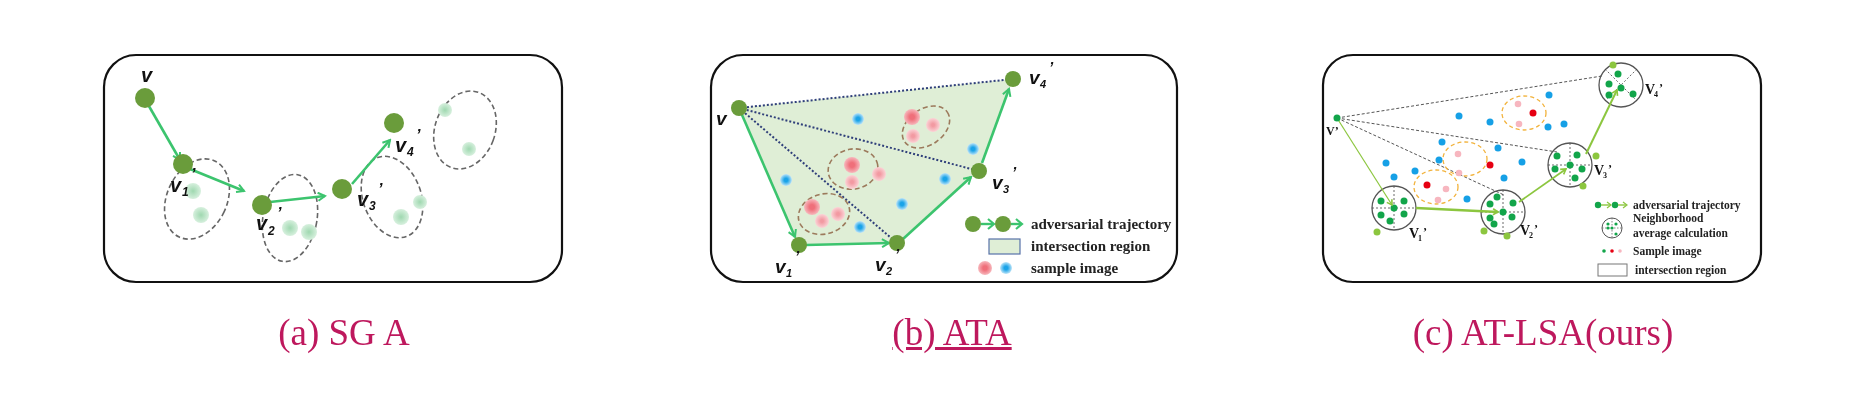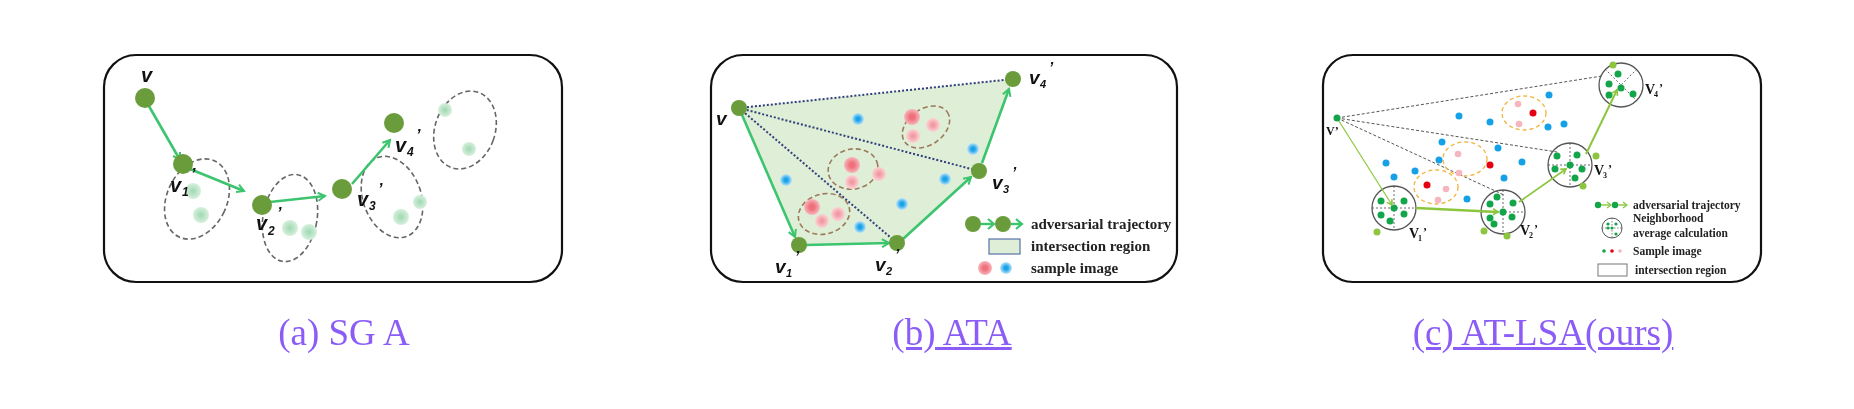--- a/index.html
+++ b/index.html
@@ -2,24 +2,24 @@
 <html><head>
 <meta charset="utf-8">
 <style>
   html, body { margin:0; padding:0; background:#ffffff; }
   body { width:1854px; height:409px; position:relative; overflow:hidden; font-family:"Liberation Serif", serif; }
   .panel { position:absolute; top:52px; height:234px; }
   .panel svg { width:100%; height:100%; display:block; overflow:visible; }
   #panel-a { left:100px; width:466px; }
   #panel-b { left:707px; width:474px; }
   #panel-c { left:1320px; width:445px; }
-  .caption { position:absolute; top:311px; font-family:"Liberation Serif", serif; font-size:37px; color:#8b5cf6; white-space:nowrap; transform:translateX(-50%); }
+  .caption { position:absolute; top:311px; font-family:"Liberation Serif", serif; font-size:37px; color:#be185d; white-space:nowrap; transform:translateX(-50%); }
   #caption-a { left:344px; }
   #caption-b { left:952px;text-decoration:underline; }
-  #caption-c { left:1543px;text-decoration:underline; }
+  #caption-c { left:1543px; }
   .lab-sans { font-family:"Liberation Sans", sans-serif; font-weight:bold; font-style:italic; fill:#111; }
   .lab-serif { font-family:"Liberation Serif", serif; font-weight:bold; fill:#111; }
   .leg-b { font-family:"Liberation Serif", serif; font-weight:bold; fill:#222; font-size:15px; }
   .leg-c { font-family:"Liberation Serif", serif; font-weight:bold; fill:#222; font-size:11.5px; }
 </style>
 </head>
 <body>
 
 <div class="panel" id="panel-a">
 <svg viewBox="0 0 466 234">

